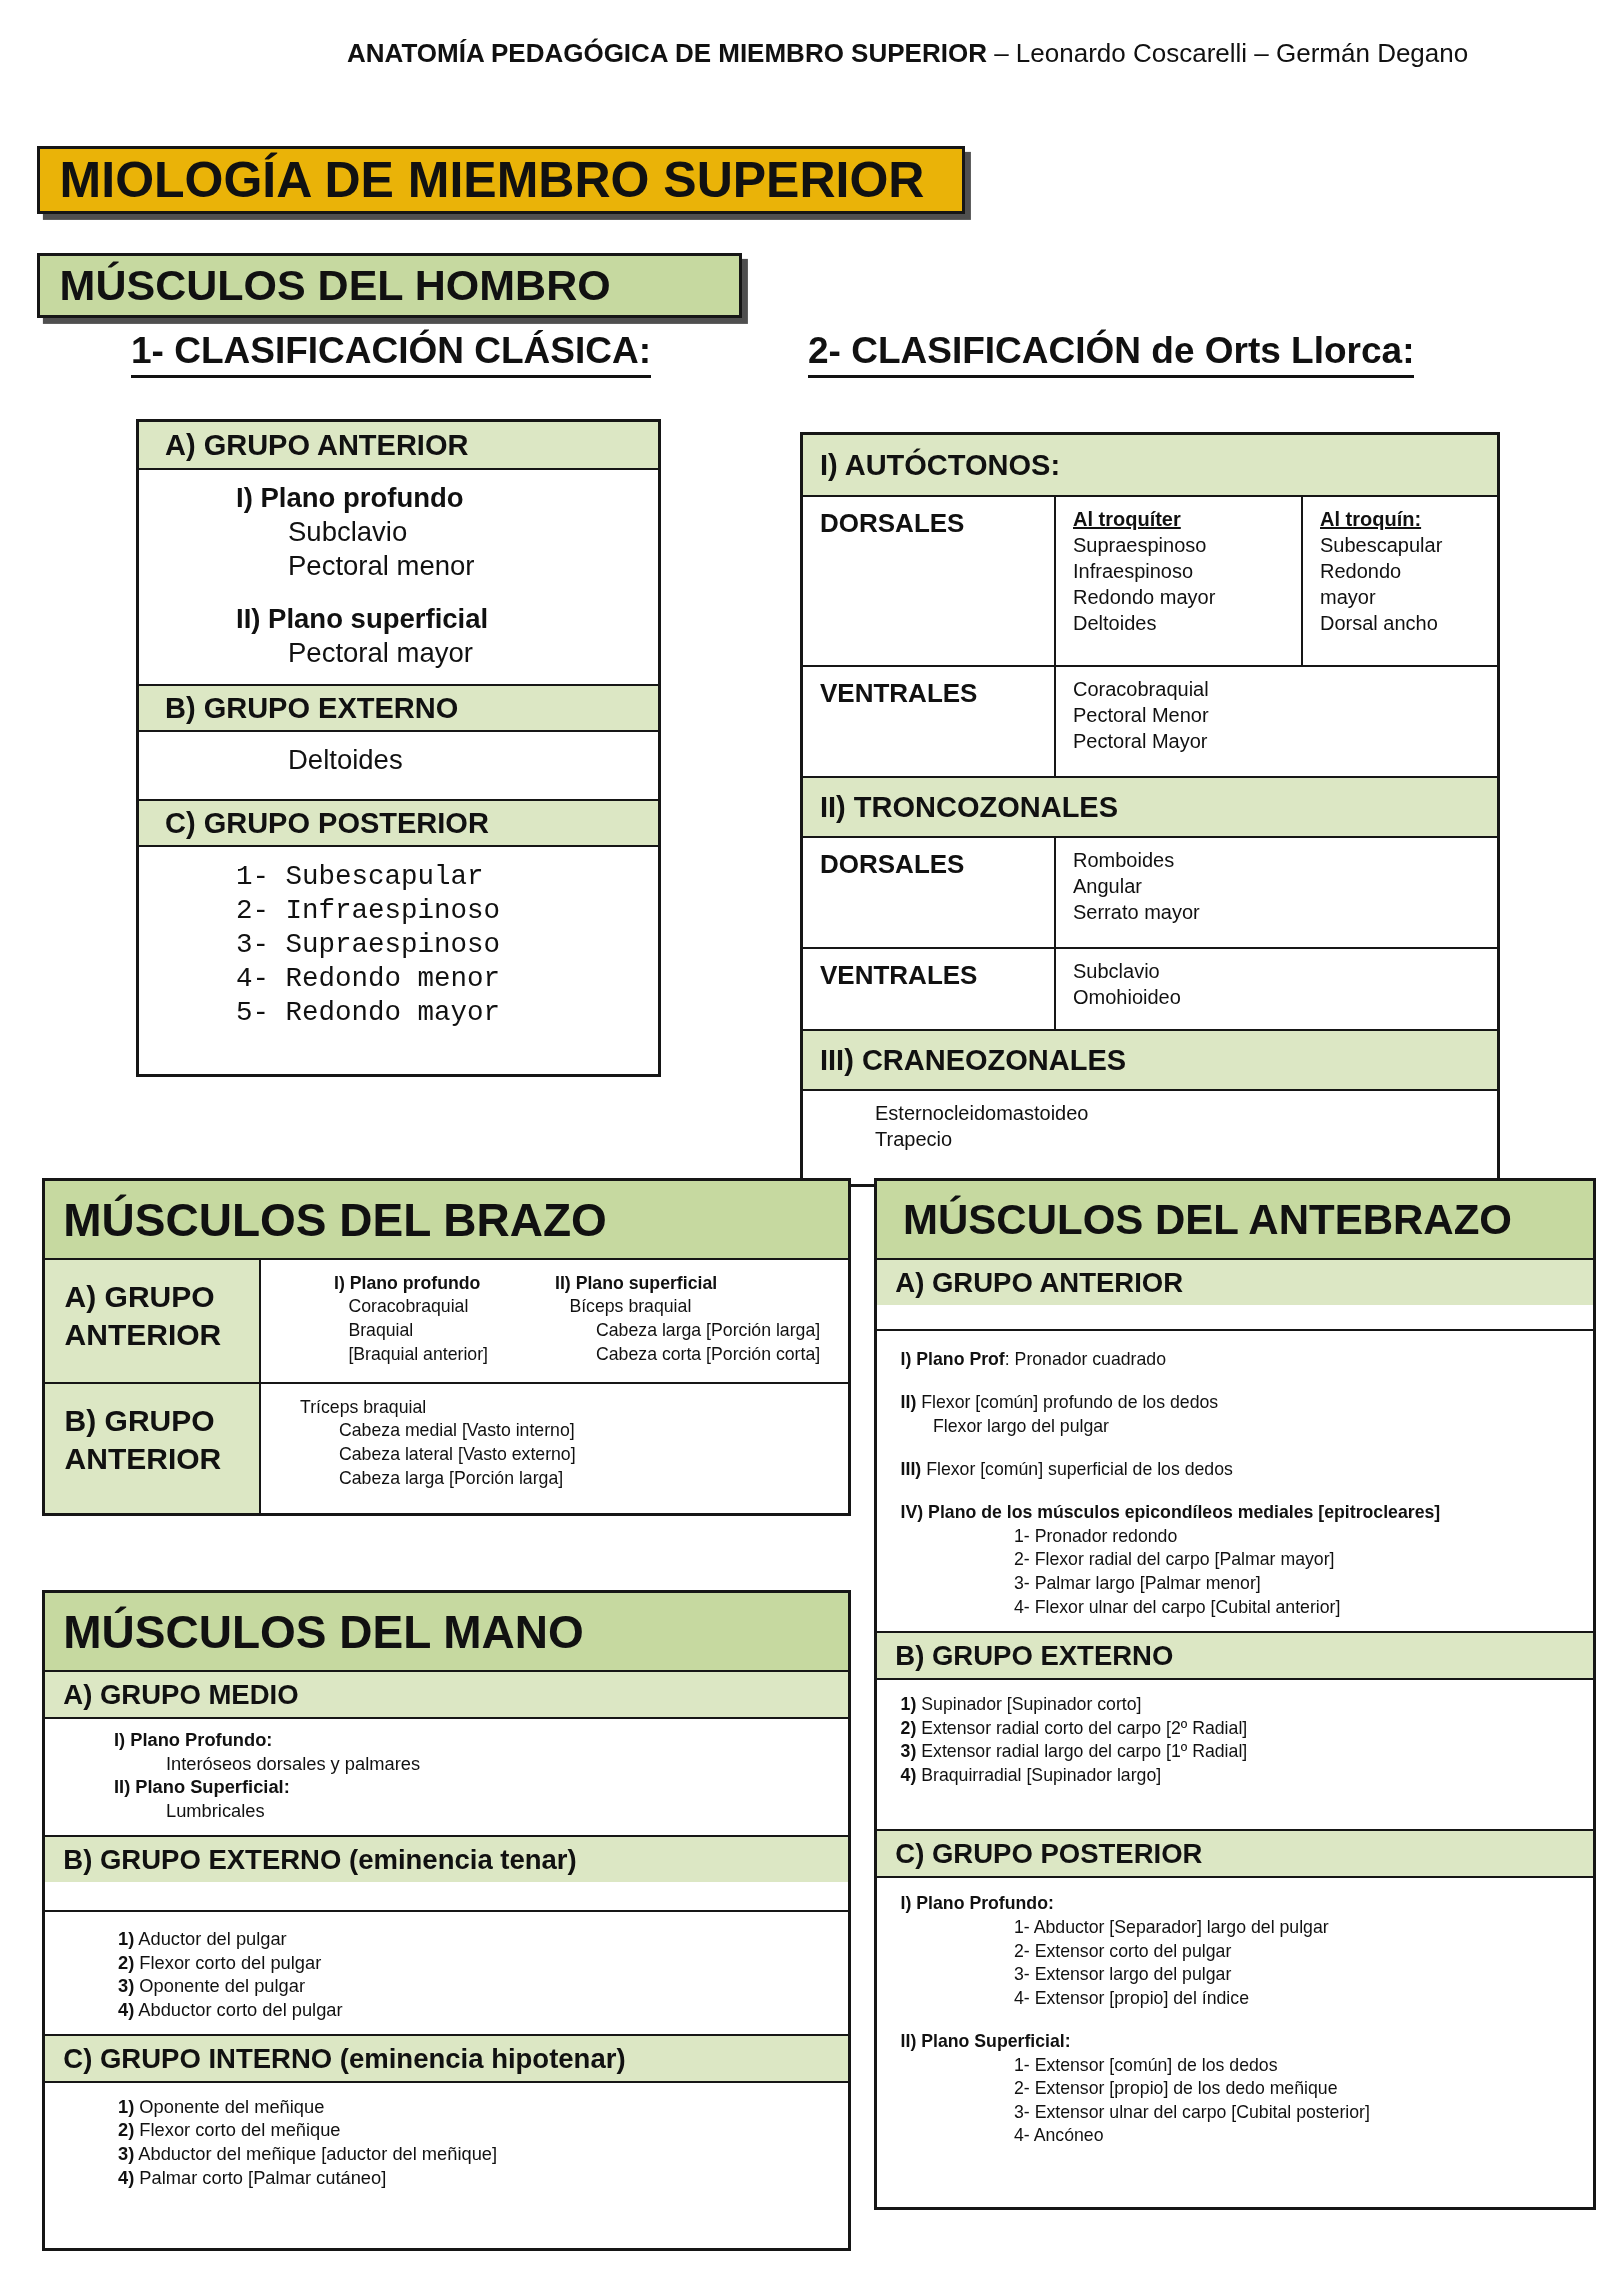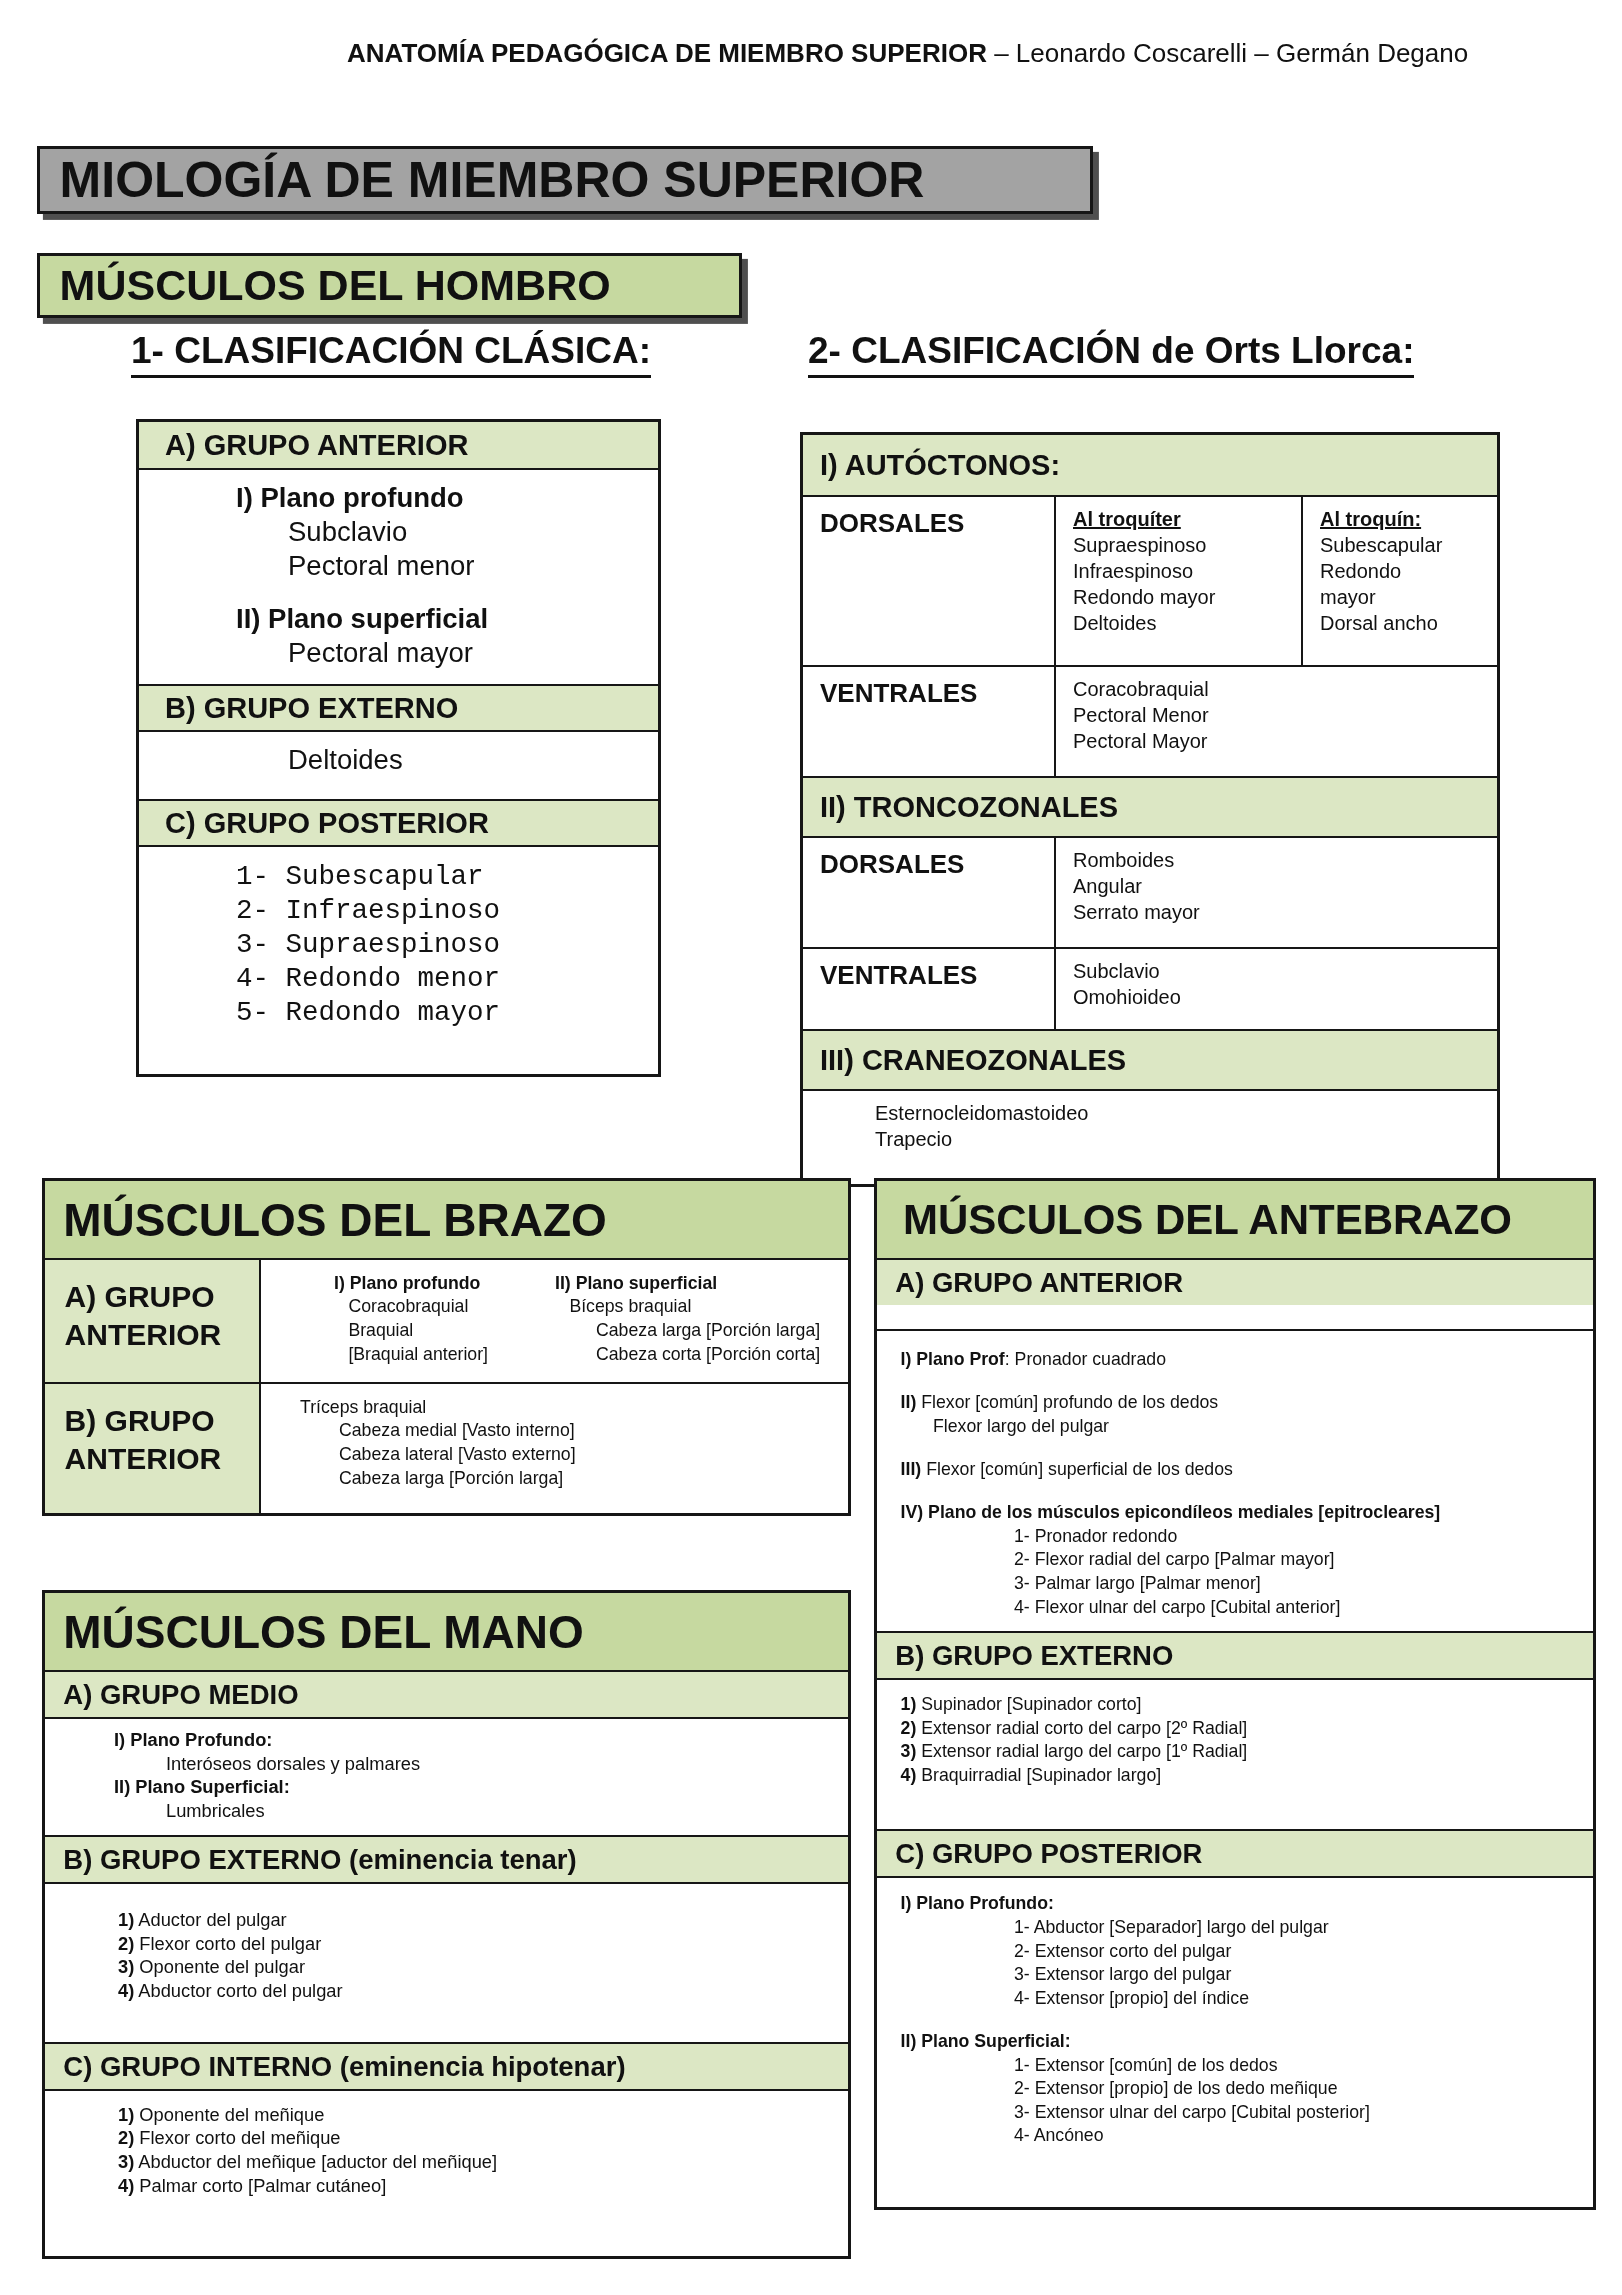--- a/index.html
+++ b/index.html
@@ -12,21 +12,21 @@
   
   .page-header { left:347px; top:38px; font-size:26px; white-space:nowrap; }
   .page-header b { font-weight:bold; }
 
   
   .shadow-box {
     border:3.3px solid #161616; box-shadow:5.9px 5.9px 0 #4f4f4f;
     display:flex; align-items:center; padding-left:19.6px; box-sizing:border-box;
     font-weight:bold; white-space:nowrap;
   }
-  .title-box { left:37px; top:146px; width:1056px; height:68px; background:#a3a3a3; font-size:50px; }
+  .title-box { left:37px; top:146px; width:928px; height:68px; background:#eab308; font-size:50px; }
   .hombro-box { left:37px; top:253px; width:705px; height:65px; background:#c6d9a0; font-size:43px; }
 
   
   .col-heading { top:330px; font-size:37px; font-weight:bold; border-bottom:3.9px solid #111;
                  padding-bottom:3.3px; white-space:nowrap; }
   .ch1 { left:131px; } .ch2 { left:808px; }
 
   
   .tbl { border:3.3px solid #161616; box-sizing:border-box; background:#fff; }
   .tbl > div { box-sizing:border-box; }
@@ -87,21 +87,21 @@
   .a-l { padding-left:23.6px; }
   .a-s { padding-left:56px; }
   .a-n { padding-left:137px; }
   .g30 { height:19.6px; }
 
   
   .mano { left:42px; top:1590px; width:809px; }
   .mano .sect { height:77px; font-size:46px; }
   .mano .band { height:47px; font-size:27.5px; padding-left:18.3px; }
   .m-body { font-size:18.3px; line-height:23.6px; }
-  .mba { height:118px; padding-top:9.2px; } .mbb { height:160px; padding-top:24px; } .mbc { height:167px; padding-top:11.8px; }
+  .mba { height:118px; padding-top:9.2px; } .mbb { height:124px; padding-top:15px;margin-top:28px; } .mbc { height:167px; padding-top:11.8px; }
   .m-h { padding-left:69px; font-weight:bold; }
   .m-i { padding-left:121px; }
   .m-n { padding-left:73px; }
 </style>
 </head>
 <body>
 
 <div class="page">
 
   <div class="abs page-header">

